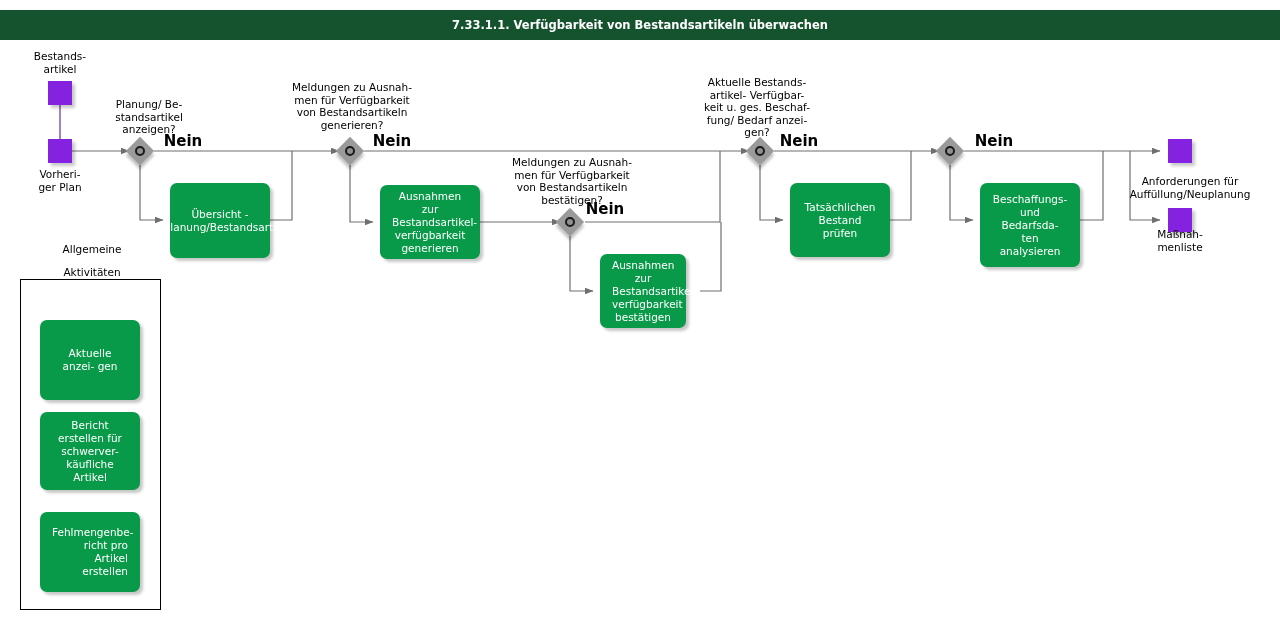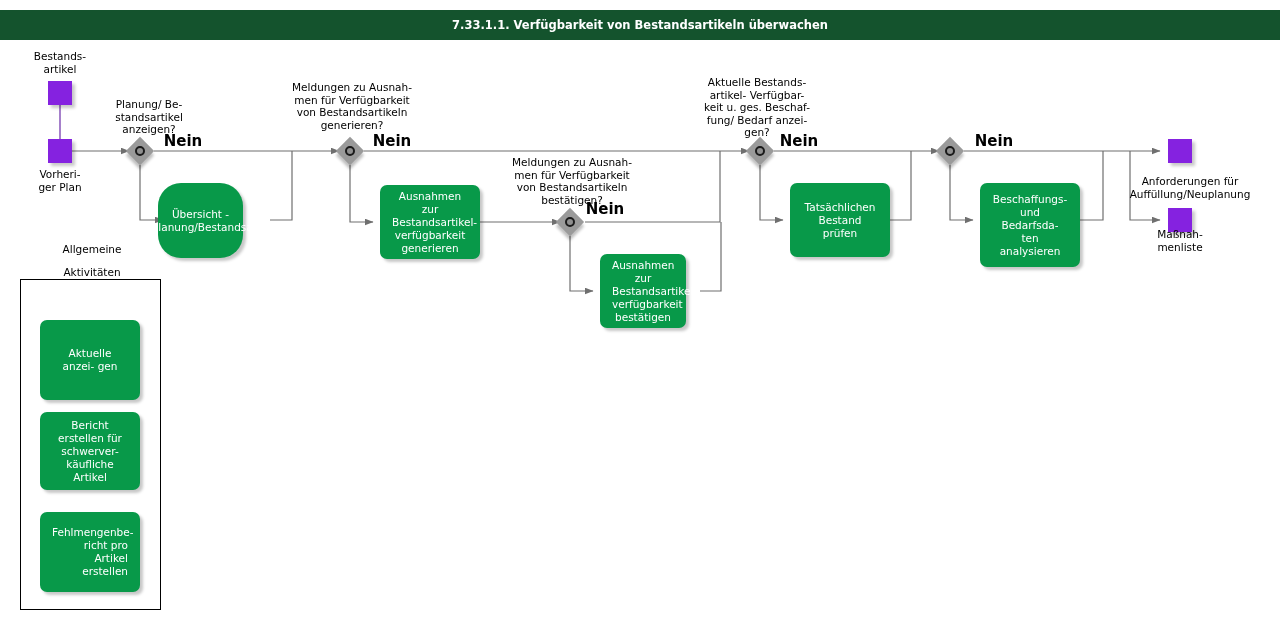--- a/index.html
+++ b/index.html
@@ -231,21 +231,21 @@
 fung/ Bedarf anzei-
 gen?</div>
   <div class="lbl nein" style="left:779px; top:135px; width:40px;">Nein</div>
 
   <div class="gateway" style="left:936px; top:137px;">
     <div class="dia"></div>
     <div class="ring"></div>
   </div>
   <div class="lbl nein" style="left:974px; top:135px; width:40px;">Nein</div>
 
-  <div class="task overflow" style="left:158px; top:183px; width:85px; height:75px;border-radius:23px;">
+  <div class="task overflow" style="left:170px; top:183px; width:100px; height:75px;">
     <span style="white-space: nowrap;">
         <div style="white-space: nowrap;">Übersicht -</div>
         <div style="white-space: nowrap; position: relative; left: -18px; width: 118px; overflow: hidden; text-align: left;">Planung/Bestandsartikel</div>
       </span>
   </div>
 
   <div class="task" style="left:380px; top:185px; width:100px; height:74px;">
     <span>Ausnahmen zur
 Bestandsartikel-
 verfügbarkeit

